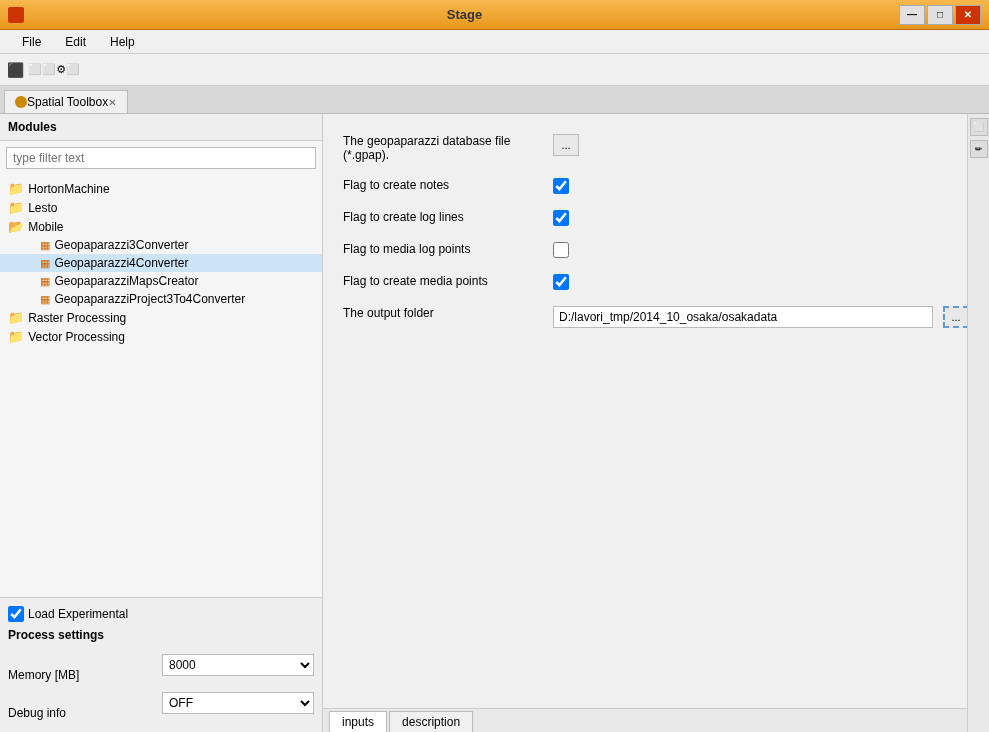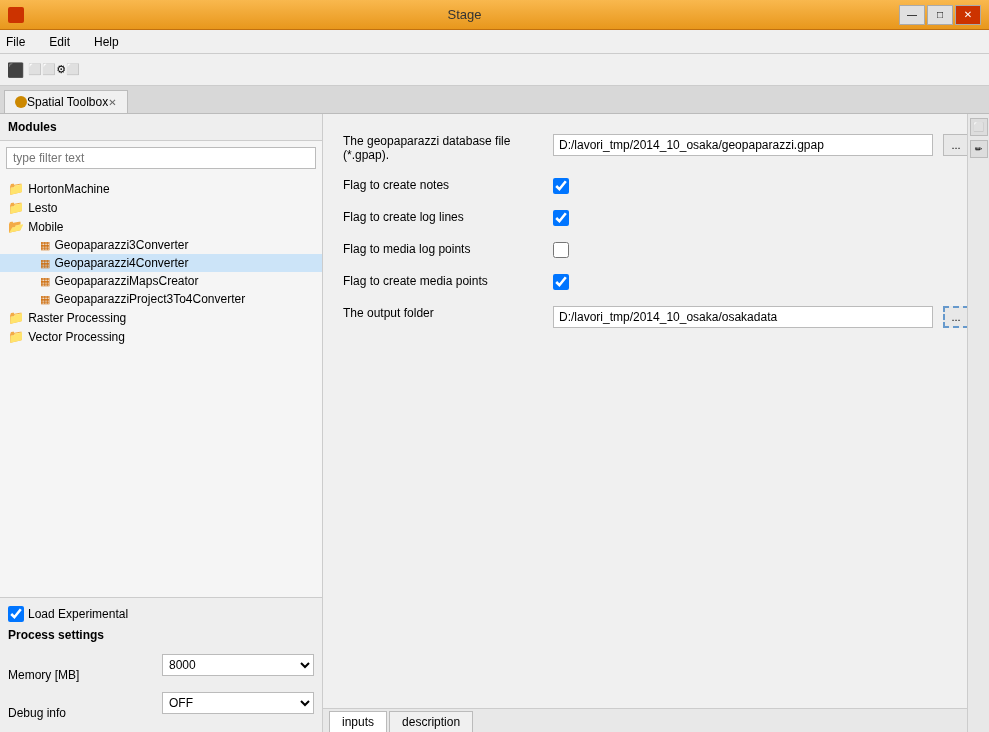--- a/index.html
+++ b/index.html
@@ -14,20 +14,21 @@
 
     
     .title-bar {
       background: linear-gradient(to bottom, #f9b84e, #e8971c);
       height: 30px;
       display: flex;
       align-items: center;
       justify-content: space-between;
       padding: 0 8px;
       border-bottom: 1px solid #c07010;
+      font-weight: bold;
     }
     .title-bar-icon {
       width: 16px; height: 16px;
       background: #cc3300;
       border-radius: 2px;
       margin-right: 6px;
     }
     .title-bar-title {
       flex: 1;
       text-align: center;
@@ -48,21 +49,21 @@
     }
     .title-bar-btn.close { background: #cc3300; color: white; }
 
     
     .menu-bar {
       background: #f0f0f0;
       border-bottom: 1px solid #ccc;
       height: 24px;
       display: flex;
       align-items: center;
-      padding: 0 0;
+      padding: 0 16px;
       gap: 12px;
     }
     .menu-item {
       padding: 2px 6px;
       cursor: pointer;
       font-size: 12px;
     }
 
     
     .toolbar {
@@ -434,21 +435,20 @@
         </select>
       </div>
     </div>
   </div>
 
   <div class="right-panel">
     <div class="right-panel-content">
 
       <div class="form-row">
         <div class="form-label">The geopaparazzi database file (*.gpap).</div>
-        <input class="form-input" type="text" value="D:/lavori_tmp/2014_10_osaka/geopaparazzi.gpap" style="">
         <div class="browse-btn">...</div>
       </div>
 
       <div class="form-row">
         <div class="form-label">Flag to create notes</div>
         <input type="checkbox" checked="" class="checkbox-field" style="">
       </div>
 
       <div class="form-row">
         <div class="form-label">Flag to create log lines</div>

